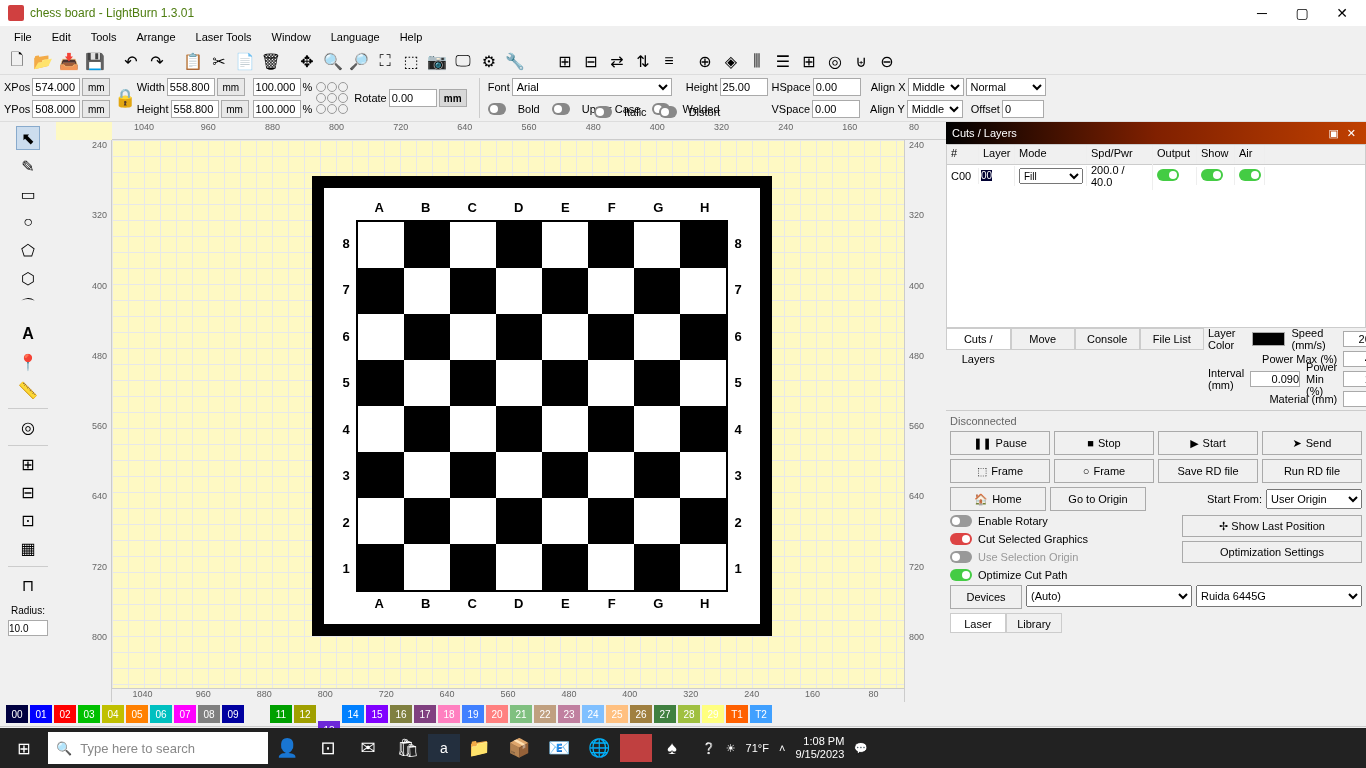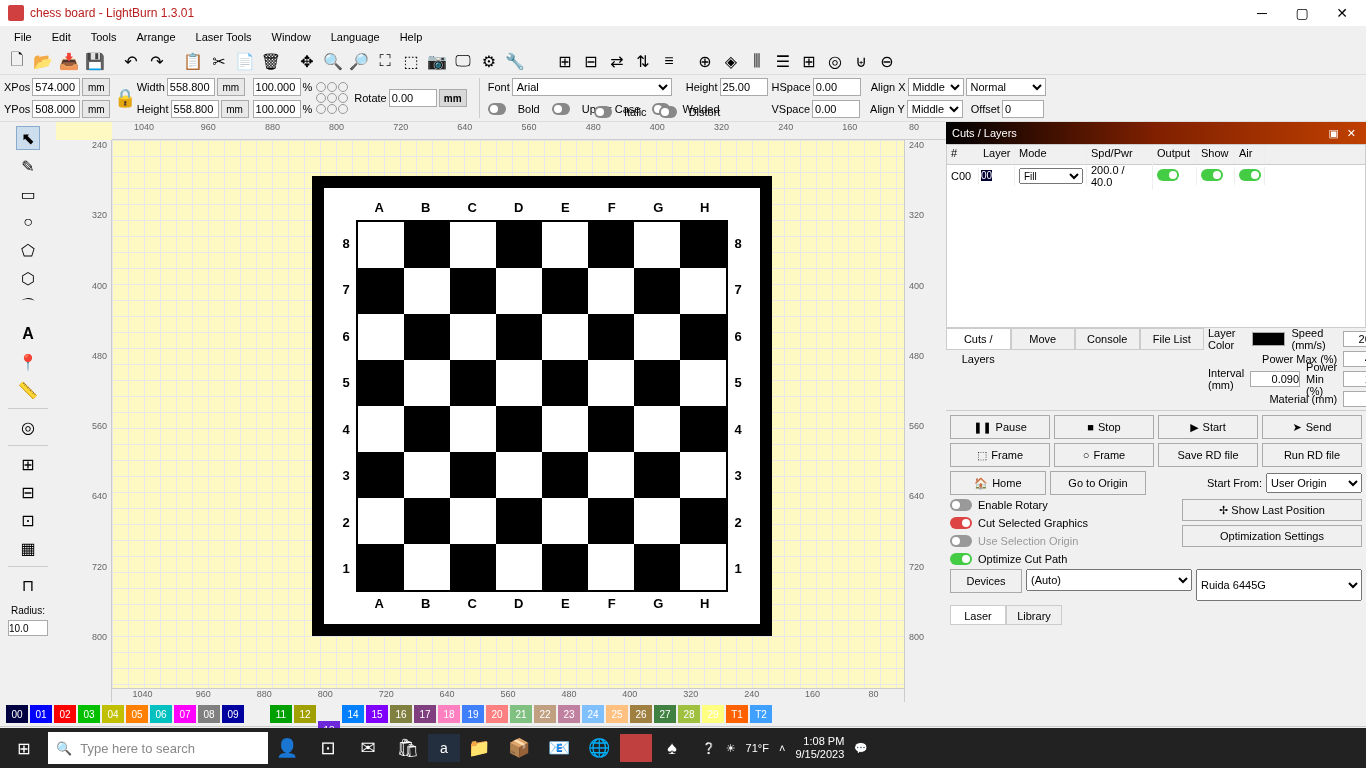--- a/index.html
+++ b/index.html
@@ -1,19 +1,19 @@
 <!DOCTYPE html>
 <html><head>
 <meta charset="utf-8">
 <style>
 * { box-sizing: border-box; margin: 0; padding: 0; font-family: "Segoe UI", Tahoma, sans-serif; }
 body { width: 1366px; height: 768px; background: #f0f0f0; overflow: hidden; font-size: 11px; position: relative; }
 .titlebar { height: 26px; background: #fff; display: flex; align-items: center; padding: 0 8px; }
 .titlebar .appicon { width: 16px; height: 16px; background: #d04040; margin-right: 6px; border-radius: 2px; }
-.titlebar .title { flex: 1; font-size: 12px; color: #b91c1c; }
+.titlebar .title { flex: 1; font-size: 12px; color: #4d7c0f; }
 .titlebar .winbtns { display: flex; gap: 20px; margin-right: 6px; }
 .titlebar .winbtn { width: 20px; height: 16px; display: flex; align-items: center; justify-content: center; cursor: pointer; font-size: 14px; }
 .menubar { height: 22px; background: #f0f0f0; display: flex; align-items: center; padding: 0 6px; gap: 4px; }
 .menubar .mi { padding: 2px 8px; cursor: pointer; }
 .toolbar1 { height: 26px; background: #f0f0f0; display: flex; align-items: center; padding: 2px 6px; gap: 4px; }
 .toolbar1 .tbtn { width: 22px; height: 22px; display: flex; align-items: center; justify-content: center; cursor: pointer; font-size: 16px; }
 .toolbar1 .sep { width: 6px; }
 .propbar { height: 48px; background: #f0f0f0; display: flex; align-items: center; padding: 2px 4px; border-top: 1px solid #ddd; border-bottom: 1px solid #ddd; }
 .propbar .grp { display: flex; flex-direction: column; gap: 2px; margin-right: 4px; }
 .propbar .row { display: flex; align-items: center; gap: 2px; height: 20px; }
@@ -501,20 +501,21 @@
             <input value="15.00" style="">
           </div>
         <div class="prow">
             <span>Material (mm)</span>
             <input value="0.0" style="">
           </div>
       </div>
     </div>
 
     <div class="laser-panel">
+      <span style="color:#666">Disconnected</span>
       <div class="btn-row">
         <button>❚❚ <span>Pause</span></button>
         <button>■ <span>Stop</span></button>
         <button>▶ <span>Start</span></button>
         <button>➤ <span>Send</span></button>
       </div>
       <div class="btn-row">
         <button>⬚ <span>Frame</span></button>
         <button>○ <span>Frame</span></button>
         <button>
@@ -556,21 +557,21 @@
         <div style="display:flex;flex-direction:column;align-items:flex-end;gap:4px">
           <button style="height:22px;width:180px;font-size:11px;background:#f0f0f0;border:1px solid #aaa">✢ <span>Show Last Position</span></button>
           <button style="height:22px;width:180px;font-size:11px;background:#f0f0f0;border:1px solid #aaa"><span>Optimization Settings</span></button>
         </div>
       </div>
       <div class="btn-row">
         <button style="flex:0 0 72px">
             <span>Devices</span>
           </button>
         <select style="flex:1;height:22px;font-size:11px"><option>(Auto)</option></select>
-        <select style="flex:1;height:32px;font-size:11px"><option>Ruida 6445G</option></select>
+        <select style="flex:1;height:22px;font-size:11px"><option>Ruida 6445G</option></select>
       </div>
       <div class="tabbtns" style="height:20px">
         <div class="tab active" style="flex:0 0 56px">Laser</div>
         <div class="tab" style="flex:0 0 56px">Library</div>
         <div style="flex:1"></div>
       </div>
     </div>
   </div>
 </div>
 

